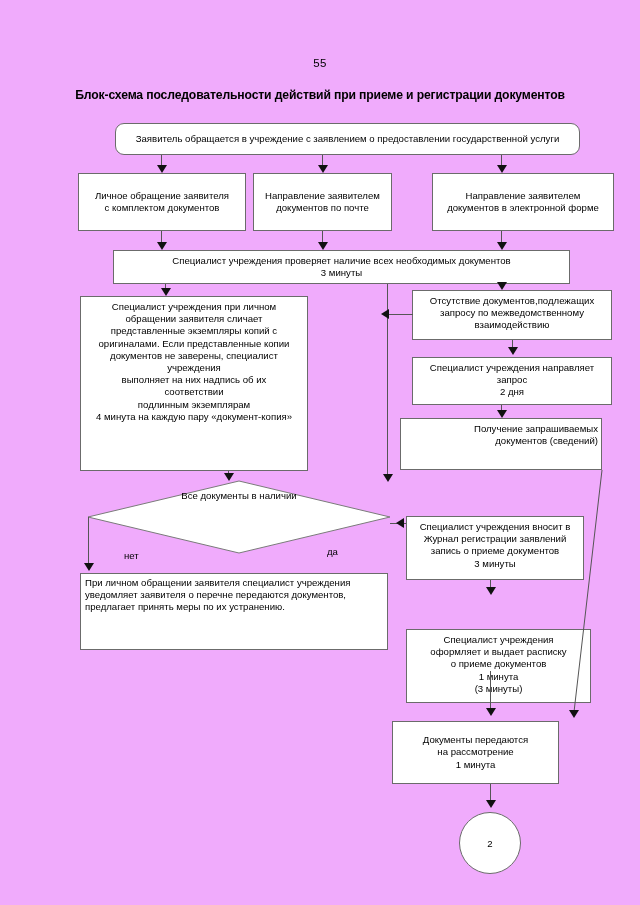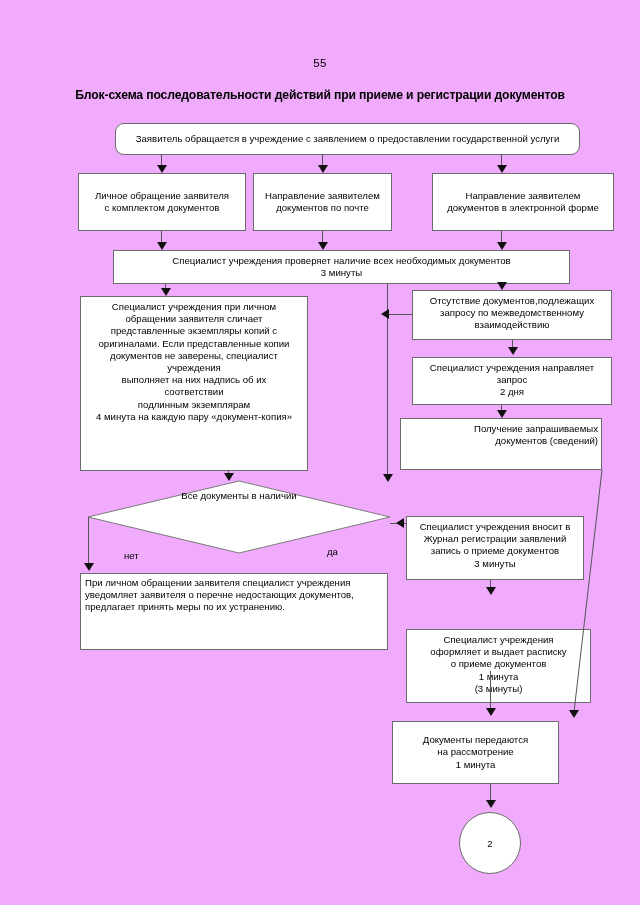--- a/index.html
+++ b/index.html
@@ -198,21 +198,21 @@
       <polygon points="153,2 304,38 153,74 2,38" fill="#ffffff" stroke="#7a7a7a" stroke-width="1"></polygon>
     </svg>
     <div class="diamond-label" style="left:0; top:11px; width:306px;">Все документы в наличии</div>
   </div>
 
   <div class="edge-label" style="left:113px; top:550px;margin-left:11px;">нет</div>
   <div class="edge-label" style="left:327px; top:546px;">да</div>
 
   <div class="node left-align" style="left:80px; top:573px; width:308px; height:77px;">
     <span class="txt">При личном обращении заявителя специалист учреждения
-уведомляет заявителя о перечне недостающих документов,
+уведомляет заявителя о перечне передаются документов,
 предлагает принять меры по их устранению.</span>
   </div>
 
   <div class="node top-align" style="left:406px; top:516px; width:178px; height:64px;">
     <span class="txt">Специалист учреждения вносит в
 Журнал регистрации заявлений
 запись о приеме документов
 3 минуты</span>
   </div>
 

